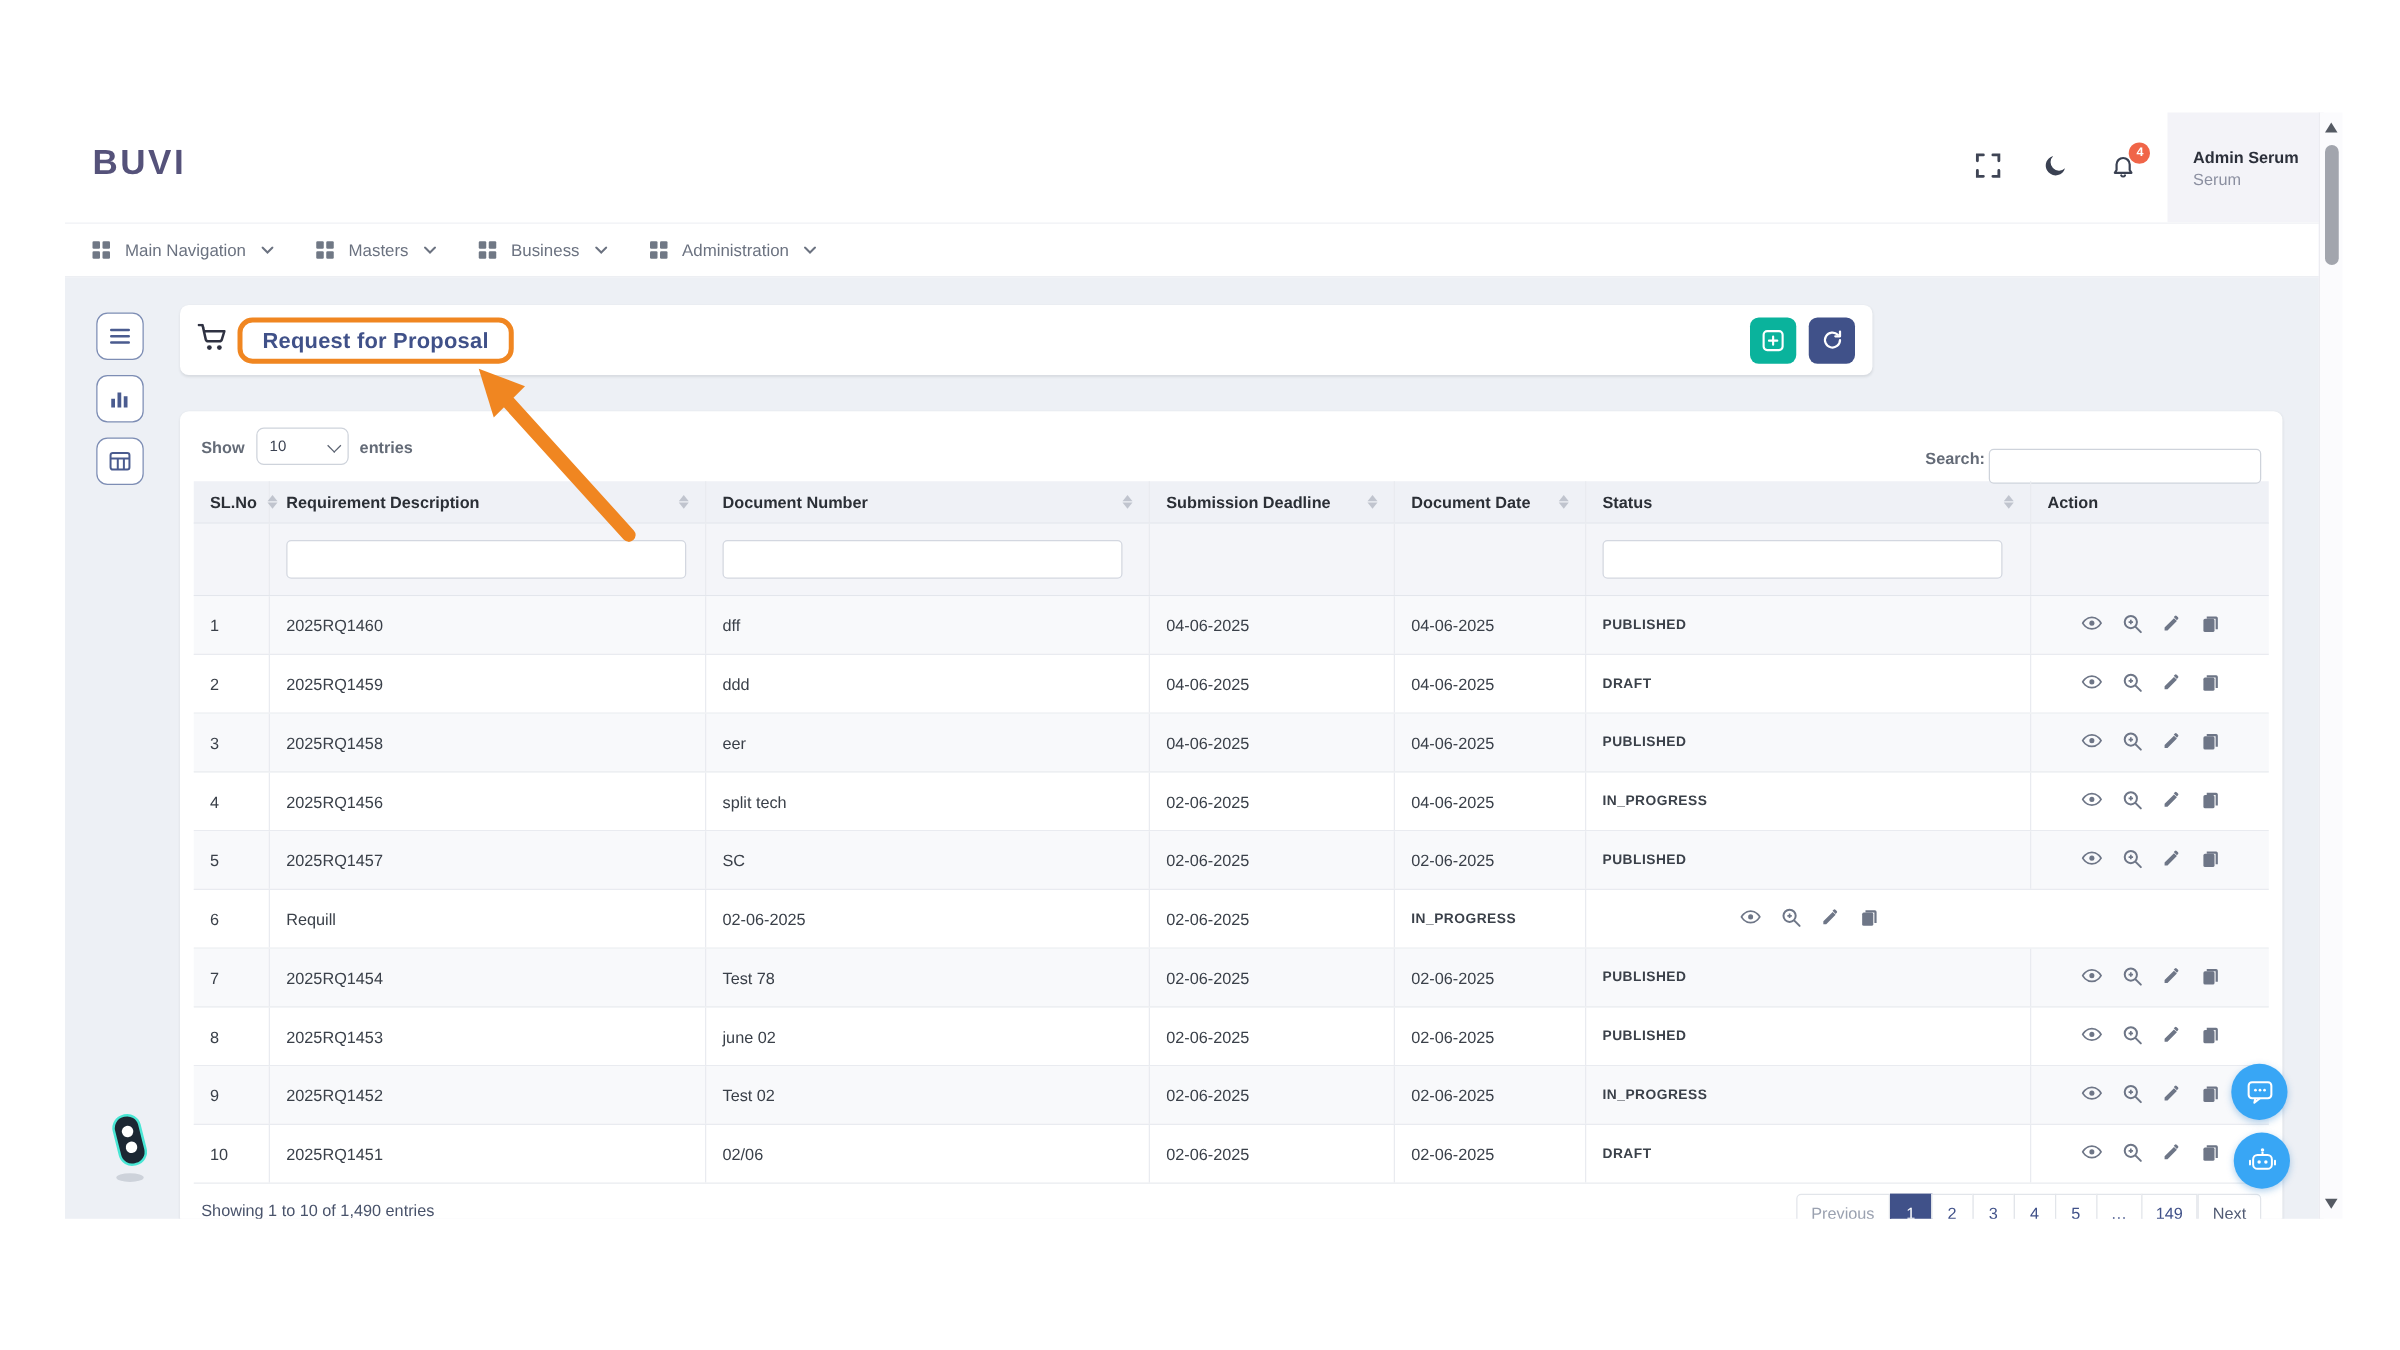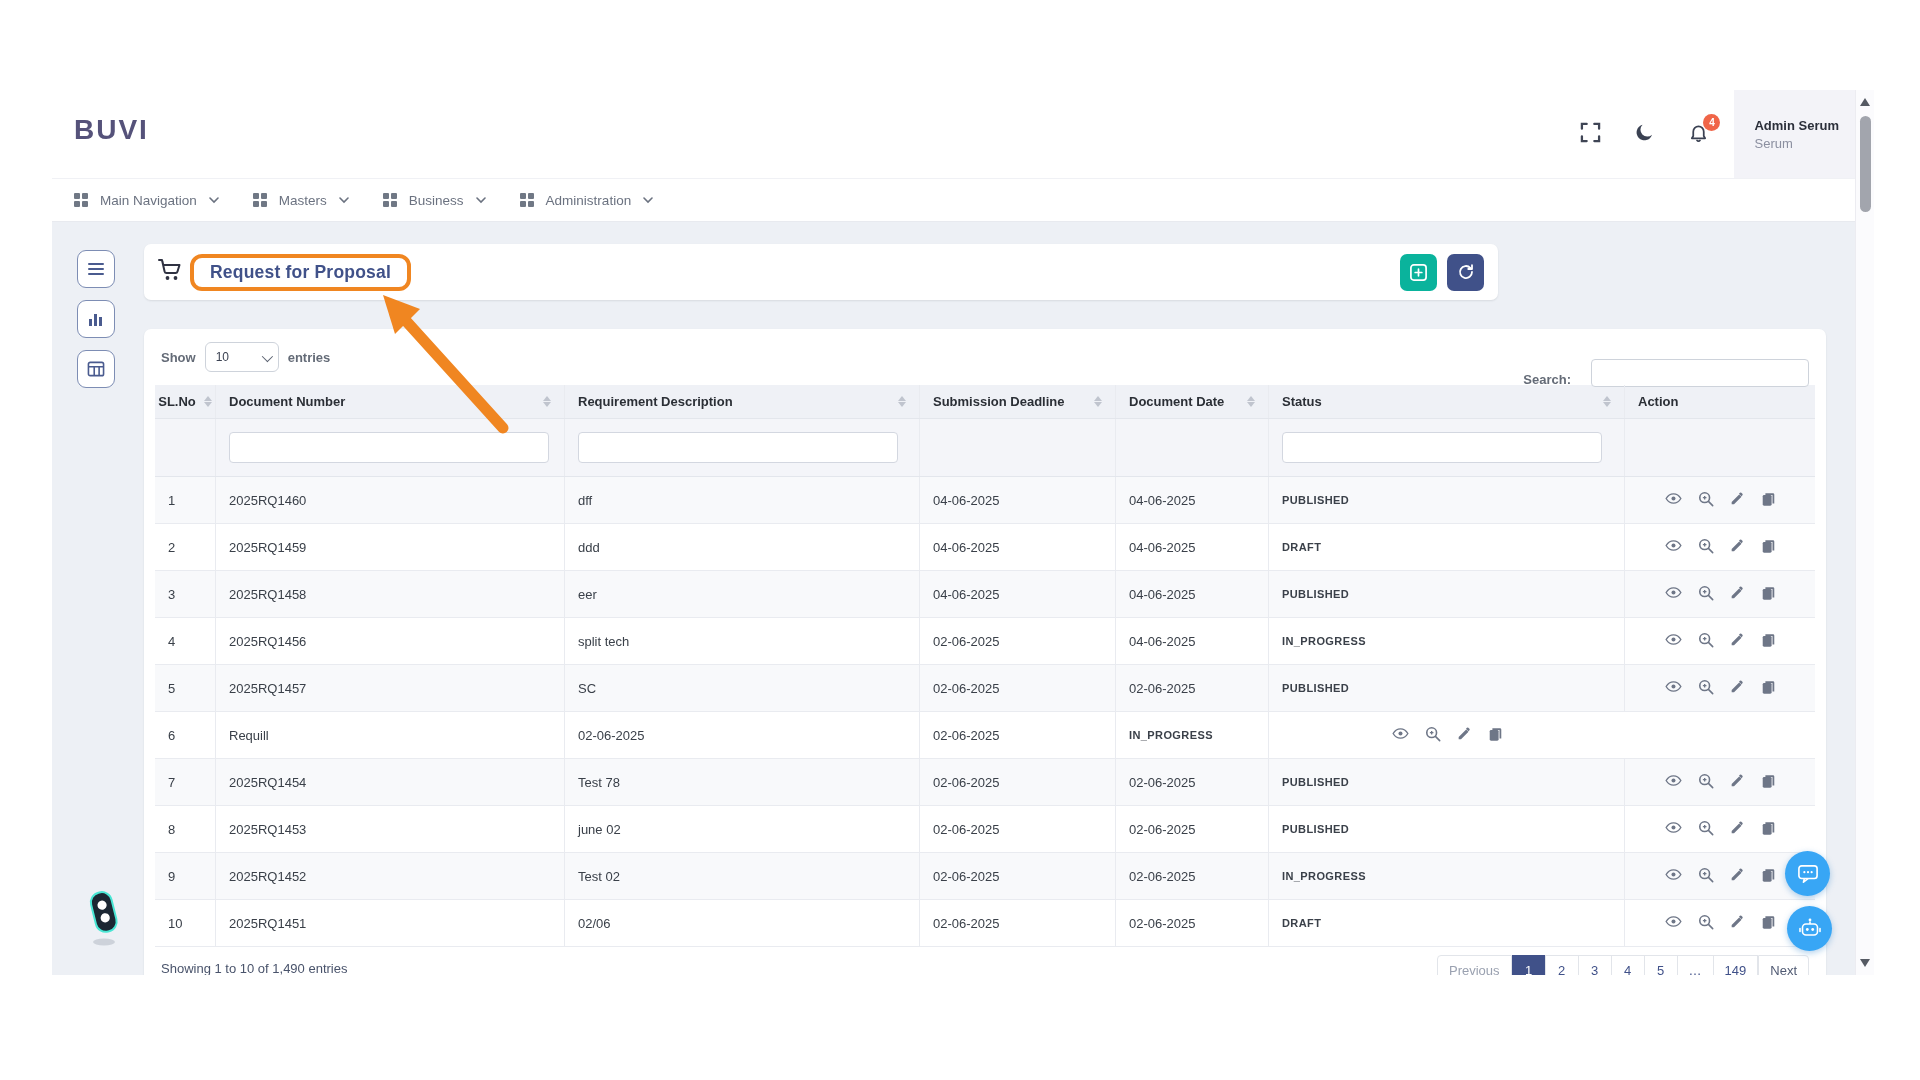--- a/index.html
+++ b/index.html
@@ -35,31 +35,31 @@
   .sq-btn { width:37px; height:37px; border:none; border-radius:7px; cursor:pointer; display:flex; align-items:center; justify-content:center; }
   .sq-btn.add { background:var(--success,#0ab39c); }
   .sq-btn.refresh { background:var(--primary,#405189); }
 
   .table-card { position:absolute; left:92px; top:107px; width:1682px; height:900px; background:#fff; border-radius:7px; box-shadow:0 1px 2px rgba(56,65,74,.12); padding:0 11px; }
   .controls-row { height:56px; display:flex; align-items:center; justify-content:space-between; padding:0 6px; }
   .show-group { display:flex; align-items:center; gap:9px; font-size:13px; font-weight:600; color:#646b77; }
   .select-wrap { position:relative; }
   .select-wrap select { width:74px; height:30px; border:1px solid #ced3db; border-radius:6px; font-size:12px; color:#3b4252; padding:0 22px 0 10px; appearance:none; background:#fff; font-family:inherit; }
   .select-wrap::after { content:""; position:absolute; right:9px; top:12px; width:7px; height:7px; border-right:1.8px solid #5a6170; border-bottom:1.8px solid #5a6170; transform:rotate(45deg) translateY(-2px); pointer-events:none; }
-  .search-group { display:flex; align-items:flex-end; gap:20px; font-size:13px; font-weight:600; color:#646b77;margin-top:32px; }
+  .search-group { display:flex; align-items:flex-start; gap:3px; font-size:13px; font-weight:600; color:#646b77;margin-top:32px; }
   .search-group input { width:218px; height:28px; border:1px solid #ced3db; border-radius:4px; padding:0 8px; font-size:13px; }
 
   .tbl { width:1660px; }
   .tr { display:grid; grid-template-columns:61px 349px 355px 196px 153px 356px 190px; }
   .th, .td { border-right:1px solid #e9ebf0; padding:0 13px; display:flex; align-items:center; }
   .th:last-child, .td:last-child { border-right:none; }
   .head-row { background:#eff1f6; height:34px; border-bottom:1px solid #e3e6ec; }
   .th { font-size:13px; font-weight:700; color:#2b2f36; justify-content:space-between; cursor:pointer; }
   .th.no-sort { justify-content:flex-start; cursor:default; }
-  .th.inline-sort { justify-content:center; gap:8px; }
+  .th.inline-sort { justify-content:space-between; gap:8px; }
   .sort-ic { display:flex; flex-direction:column; gap:1px; opacity:.55; }
   .sort-ic i { width:0; height:0; border-left:4px solid transparent; border-right:4px solid transparent; display:block; }
   .sort-ic .up { border-bottom:5px solid #9aa1ae; }
   .sort-ic .dn { border-top:5px solid #9aa1ae; }
   .filter-row { background:#f4f5f9; height:58px; border-bottom:1px solid #e3e6ec; }
   .filter-row input { width:100%; max-width:320px; height:31px; border:1px solid #d3d7e0; border-radius:4px; background:#fff; padding:0 8px; font-size:12.5px; }
   .row { height:47px; border-bottom:1px solid #e9ebf0; }
   .row:nth-child(odd) { background:#f8f9fb; }
   .td { font-size:13px; color:#3a4049; }
   .td.status { font-size:11px; font-weight:600; letter-spacing:.4px; color:#3a4049; }
@@ -250,28 +250,28 @@
         <div class="tbl">
           <div class="tr head-row">
             <div class="th inline-sort">
               <span>SL.No</span>
               <span class="sort-ic">
                   <i class="up"></i>
                   <i class="dn"></i>
                 </span>
             </div>
             <div class="th">
-              <span>Document Number</span>
+              <span>Requirement Description</span>
               <span class="sort-ic">
                   <i class="up"></i>
                   <i class="dn"></i>
                 </span>
             </div>
             <div class="th">
-              <span>Requirement Description</span>
+              <span>Document Number</span>
               <span class="sort-ic">
                   <i class="up"></i>
                   <i class="dn"></i>
                 </span>
             </div>
             <div class="th">
               <span>Submission Deadline</span>
               <span class="sort-ic">
                   <i class="up"></i>
                   <i class="dn"></i>

